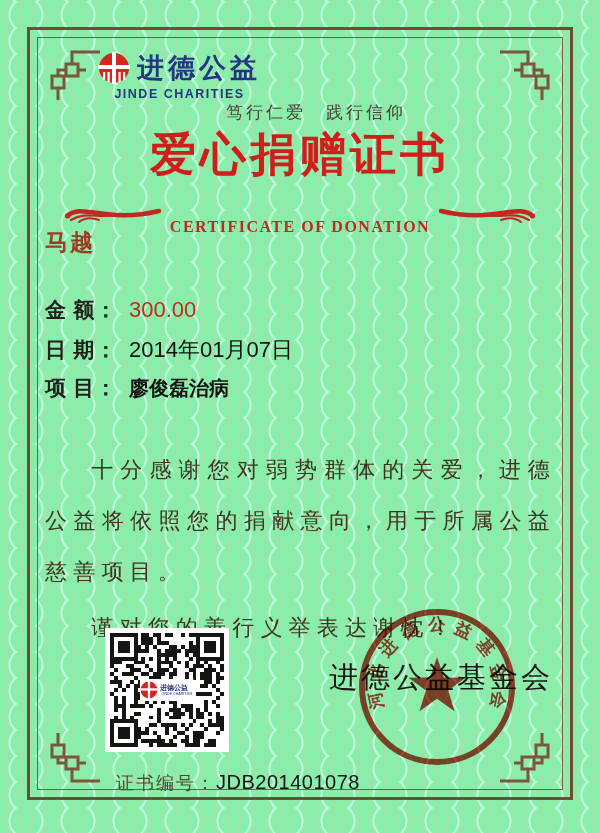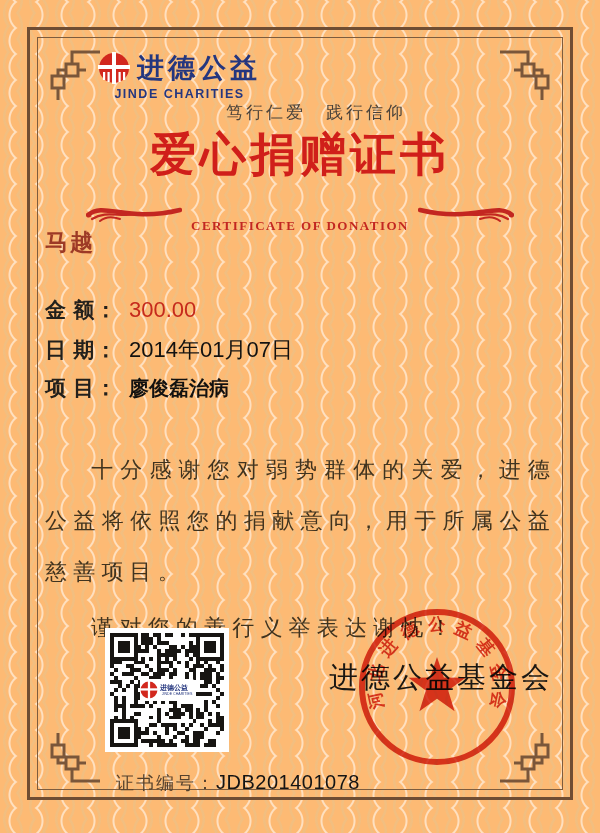--- a/index.html
+++ b/index.html
@@ -1,20 +1,20 @@
 <!DOCTYPE html>
 <html><head>
 <meta charset="utf-8">
 <style>
   * { margin:0; padding:0; box-sizing:border-box; }
   html,body { width:600px; }
   body { font-family:"Liberation Sans", sans-serif; }
   .cert {
     position:relative; width:600px; height:833px; overflow:hidden;
-    background-color:#fdba74;
+    background-color:#86efac;
     text-decoration:underline;
   }
   .cert::before {
     content:""; position:absolute; inset:0; pointer-events:none;
     background-image:
       radial-gradient(circle, rgba(215,200,156,0) 20px, rgba(215,200,156,.30) 21px, rgba(215,200,156,.30) 22.5px, rgba(215,200,156,0) 23.5px),
       radial-gradient(circle, rgba(215,200,156,0) 20px, rgba(215,200,156,.30) 21px, rgba(215,200,156,.30) 22.5px, rgba(215,200,156,0) 23.5px),
       radial-gradient(circle, rgba(255,255,255,0) 15px, rgba(255,255,255,.55) 16px, rgba(255,255,255,.55) 17px, rgba(255,255,255,0) 18px);
     background-size:52px 26px, 52px 26px, 52px 26px;
     background-position:0 0, 26px 13px, 0 2px;
@@ -30,21 +30,21 @@
   .logo { position:absolute; left:98px; top:50px; }
   .logo-row { display:flex; align-items:center; gap:7px; }
   .logo-cn { font-family:"Liberation Serif", serif; font-weight:bold; font-size:27px; color:#24367f; letter-spacing:4px; }
   .logo-en { font-size:12.5px; font-weight:bold; color:#24367f; letter-spacing:1.5px; margin-top:1px; text-align:center; }
 
   .tagline { position:absolute; left:16px; width:600px; top:101px; text-align:center;
     font-family:"Liberation Serif", serif; font-size:17px; color:#4a423a; letter-spacing:3px; white-space:pre; }
   .title { position:absolute; left:0; width:600px; top:124px; text-align:center;
     font-family:"Liberation Serif", serif; font-weight:bold; font-size:46px; color:#d01f1a; letter-spacing:4px; }
   .subtitle-row { position:absolute; left:0; width:600px; top:190px; display:flex; justify-content:center; align-items:center; gap:9px; }
-  .subtitle { font-family:"Liberation Serif", serif; font-weight:bold; font-size:13px; color:#c32721; letter-spacing:1.5px;margin-top:28px; }
+  .subtitle { font-family:"Liberation Serif", serif; font-weight:bold; font-size:16px; color:#c32721; letter-spacing:1.5px;margin-top:28px; }
 
   .recipient { position:absolute; left:45px; top:227px; font-size:23px; font-weight:bold; color:#9d3a26; letter-spacing:2px; }
 
   .fields { position:absolute; left:45px; top:296px; }
   .field-row { display:flex; align-items:baseline; height:39px; }
   .field-label { font-family:"Liberation Serif", serif; font-size:21px; font-weight:600; color:#22201c; letter-spacing:1px; width:84px; }
   .field-value { font-size:22px; color:#121110; }
   .field-value.amount { color:#c52a1c; }
   .field-value.project { font-size:20px; font-weight:bold; }
 

